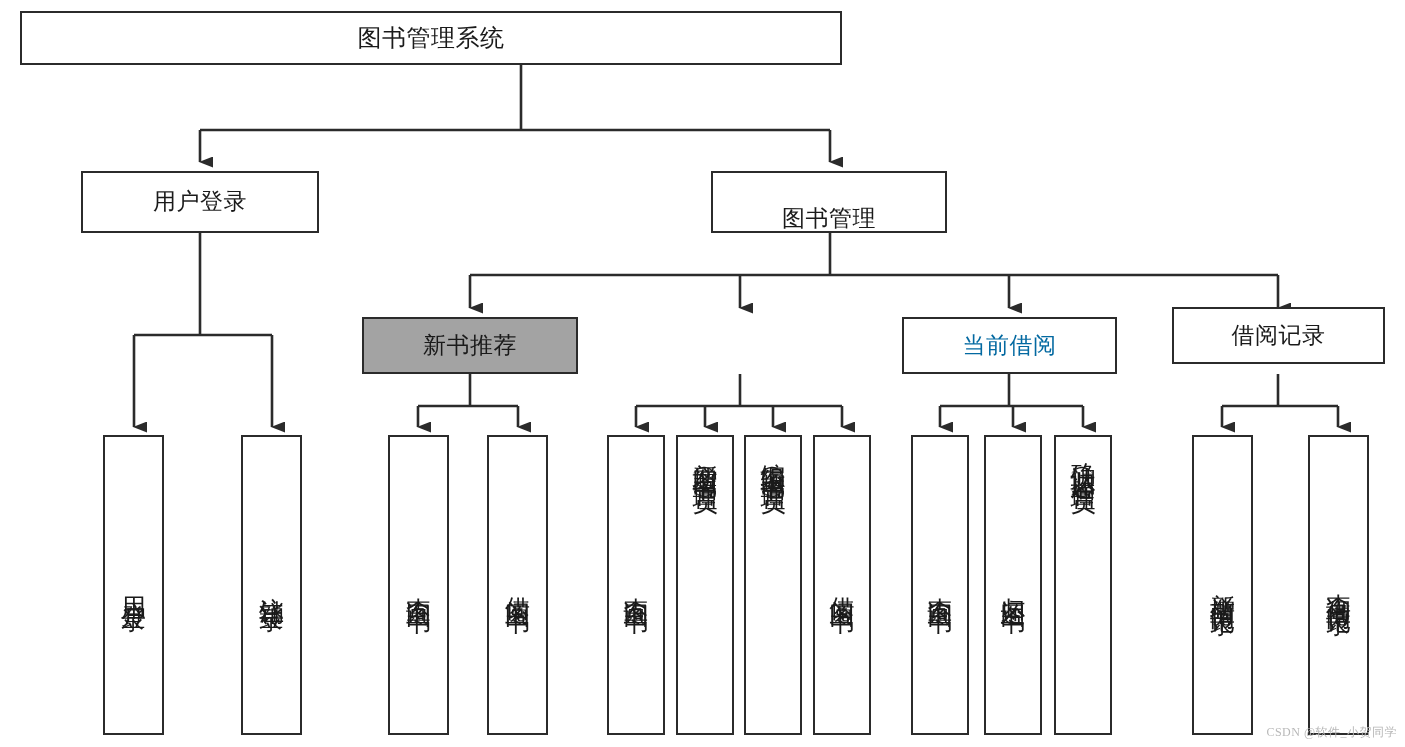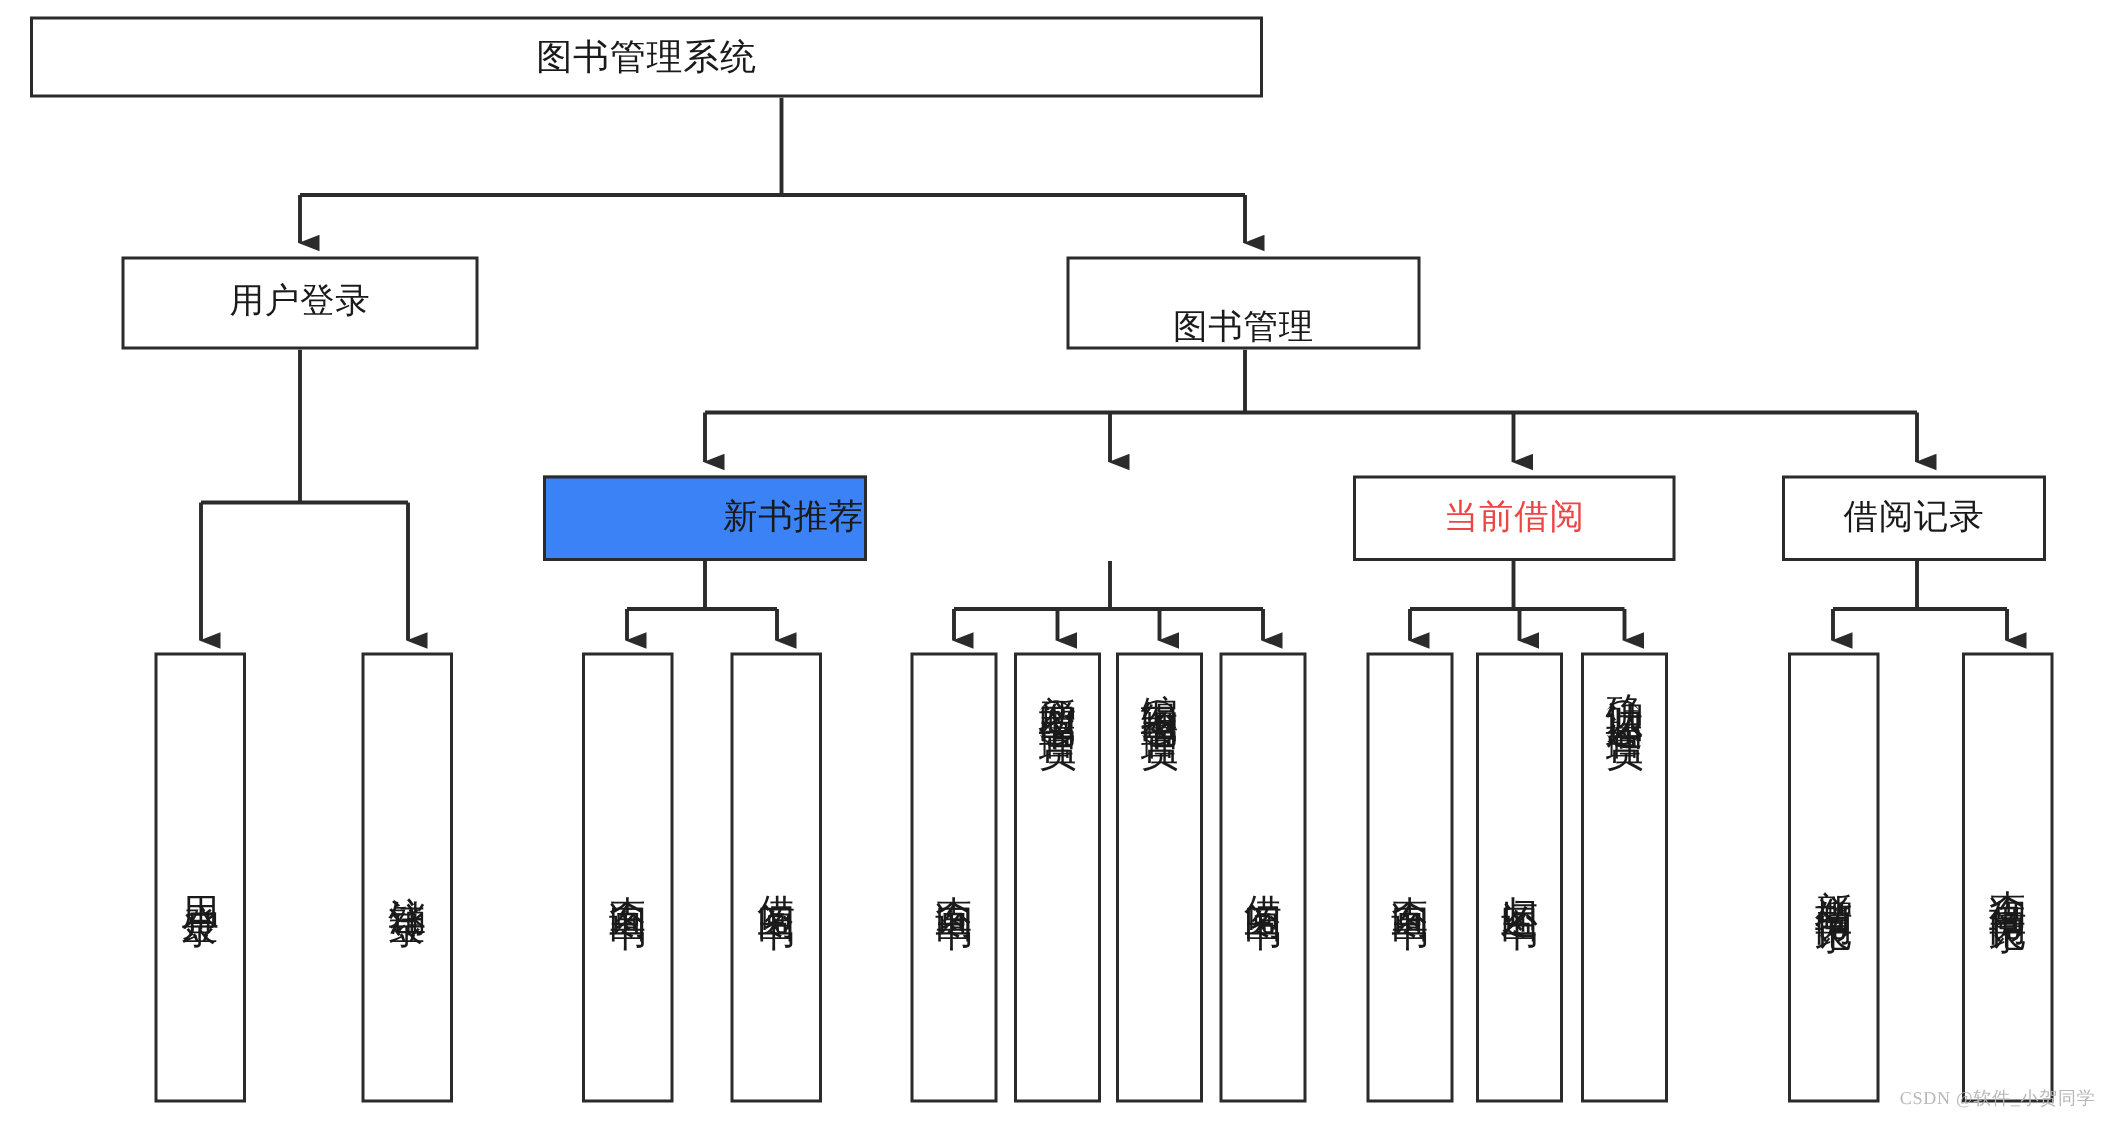--- a/index.html
+++ b/index.html
@@ -141,27 +141,27 @@
     <span class="node-label-h" style="color: rgb(26, 26, 26);">图书管理系统</span>
   </div>
 
   <div class="node-box level2" style="left: 81px; top: 171px; width: 238px; height: 62px; border-color: rgb(43, 43, 43); background: rgb(255, 255, 255);">
     <span class="node-label-h" style="color: rgb(26, 26, 26);">用户登录</span>
   </div>
   <div class="node-box level2" style="left: 711px; top: 171px; width: 236px; height: 62px; border-color: rgb(43, 43, 43); background: rgb(255, 255, 255); align-items: flex-end;">
     <span class="node-label-h" style="color: rgb(26, 26, 26);">图书管理</span>
   </div>
 
-  <div class="node-box level3" style="left: 362px; top: 317px; width: 216px; height: 57px; border-color: rgb(43, 43, 43); background: #3b82f6; justify-content: flex-end;">
+  <div class="node-box level3" style="left: 362px; top: 317px; width: 216px; height: 57px; border-color: rgb(43, 43, 43); background: #a3a3a3;">
     <span class="node-label-h" style="color: rgb(26, 26, 26);">新书推荐</span>
   </div>
   <div class="node-box level3" style="left: 902px; top: 317px; width: 215px; height: 57px; border-color: rgb(43, 43, 43); background: rgb(255, 255, 255);">
-    <span class="node-label-h" style="color: #ef4444;">当前借阅</span>
-  </div>
-  <div class="node-box level3" style="left: 1172px; top: 317px; width: 176px; height: 57px; border-color: rgb(43, 43, 43); background: rgb(255, 255, 255); margin-left: 16px;">
+    <span class="node-label-h" style="color: #0369a1;">当前借阅</span>
+  </div>
+  <div class="node-box level3" style="left: 1172px; top: 307px; width: 213px; height: 57px; border-color: rgb(43, 43, 43); background: rgb(255, 255, 255);">
     <span class="node-label-h" style="color: rgb(26, 26, 26);">借阅记录</span>
   </div>
 
   <div class="node-box leaf centered" style="left: 103px; top: 435px; width: 61px; height: 300px; border-color: rgb(43, 43, 43); background: rgb(255, 255, 255);">
     <span class="node-label-v" style="color: rgb(26, 26, 26);">用户登录</span>
   </div>
   <div class="node-box leaf centered" style="left: 241px; top: 435px; width: 61px; height: 300px; border-color: rgb(43, 43, 43); background: rgb(255, 255, 255);">
     <span class="node-label-v" style="color: rgb(26, 26, 26);">注销登录</span>
   </div>
   <div class="node-box leaf centered" style="left: 388px; top: 435px; width: 61px; height: 300px; border-color: rgb(43, 43, 43); background: rgb(255, 255, 255);">

